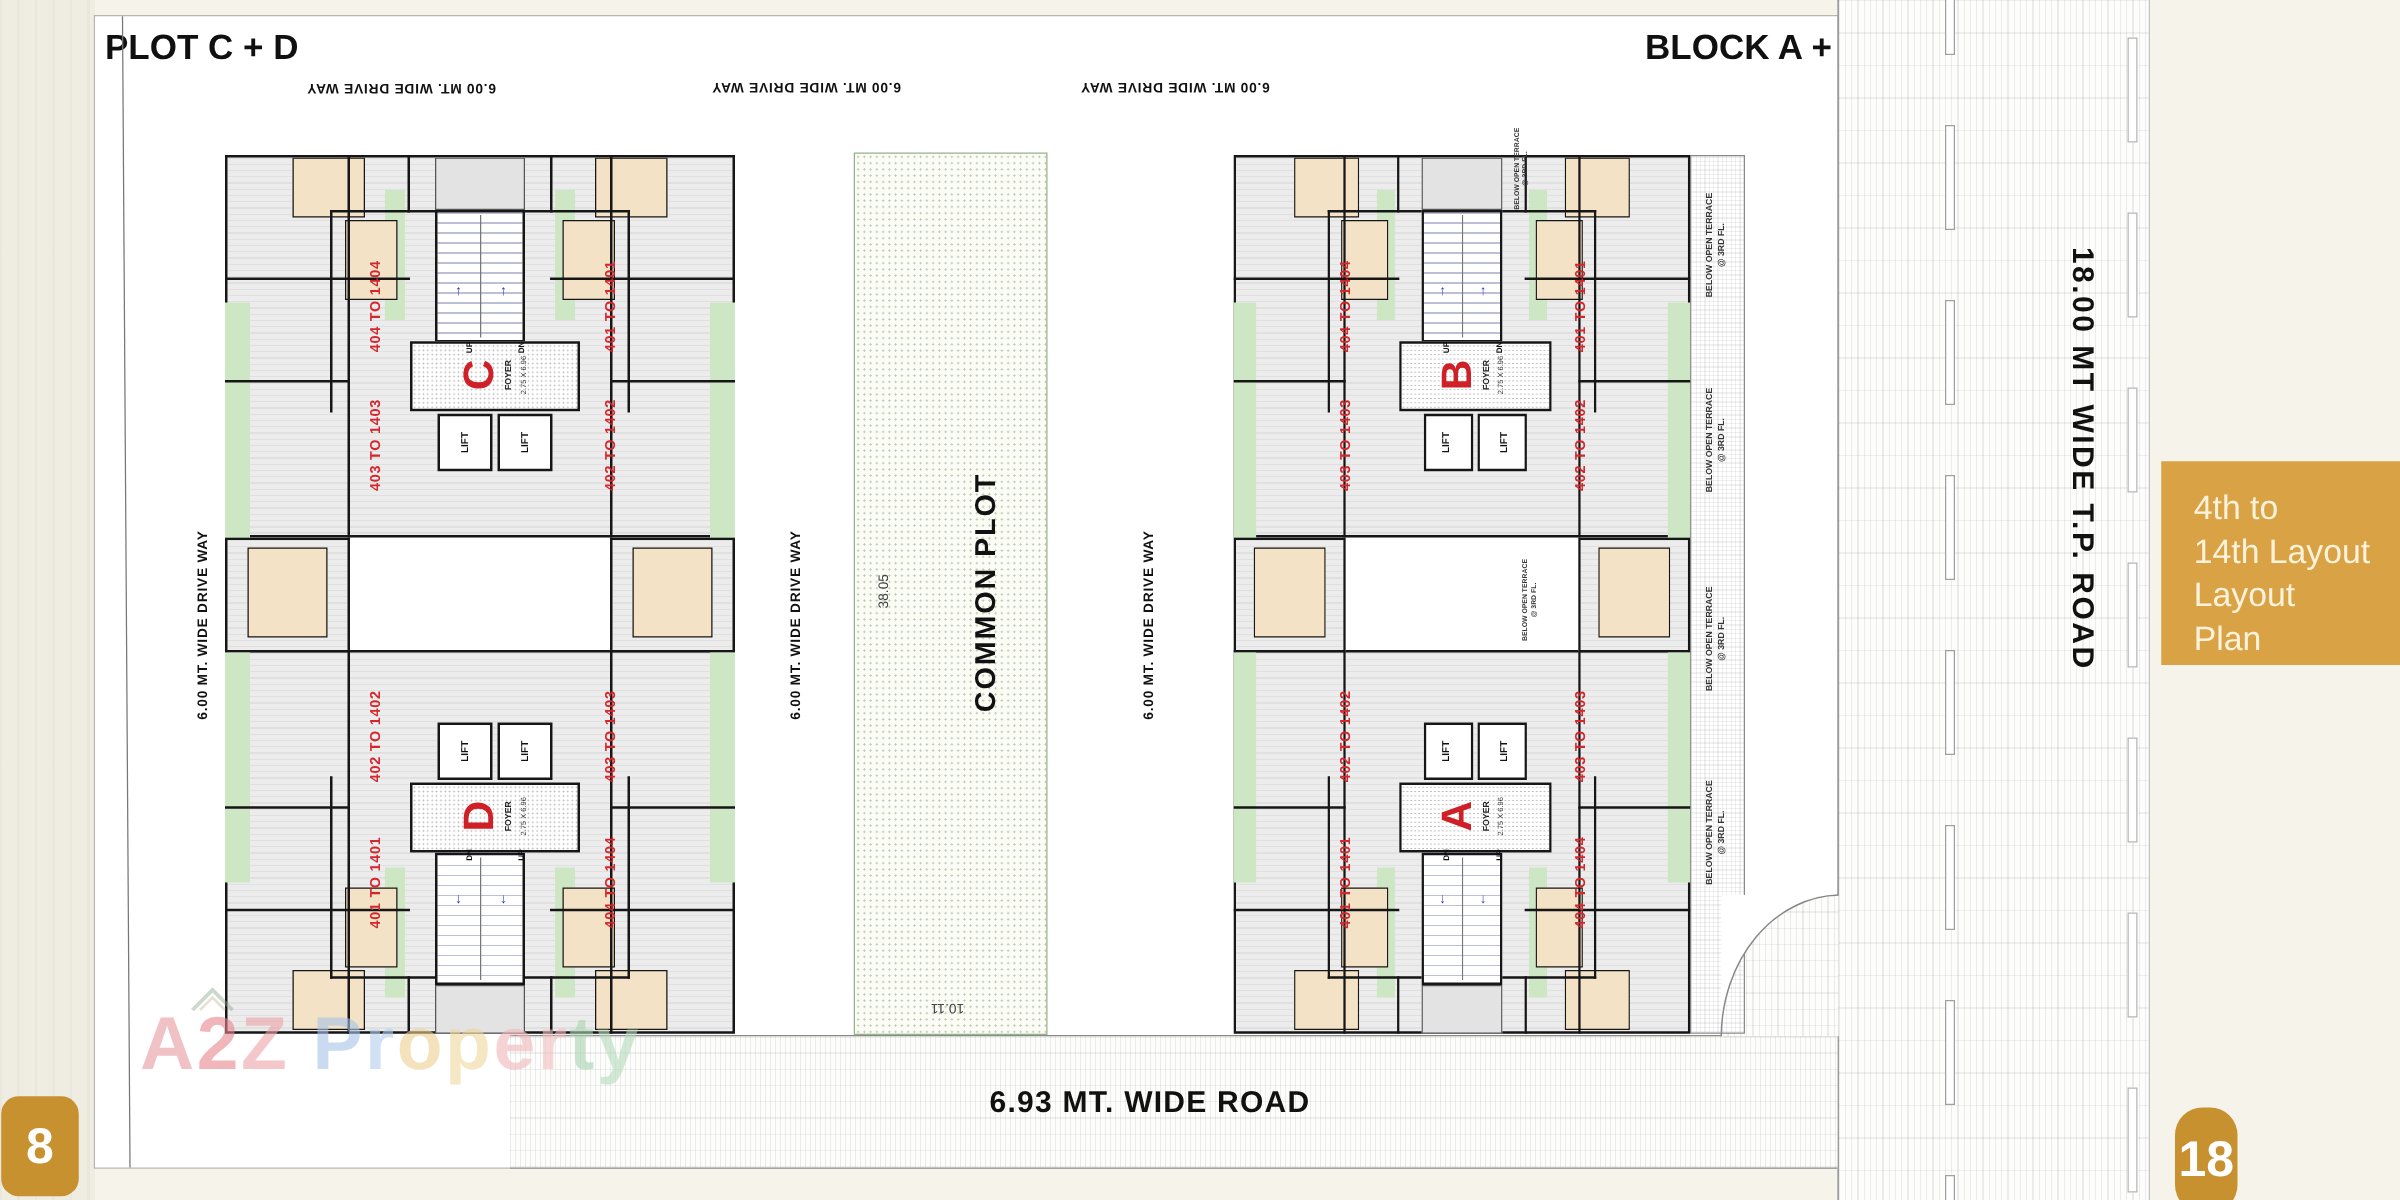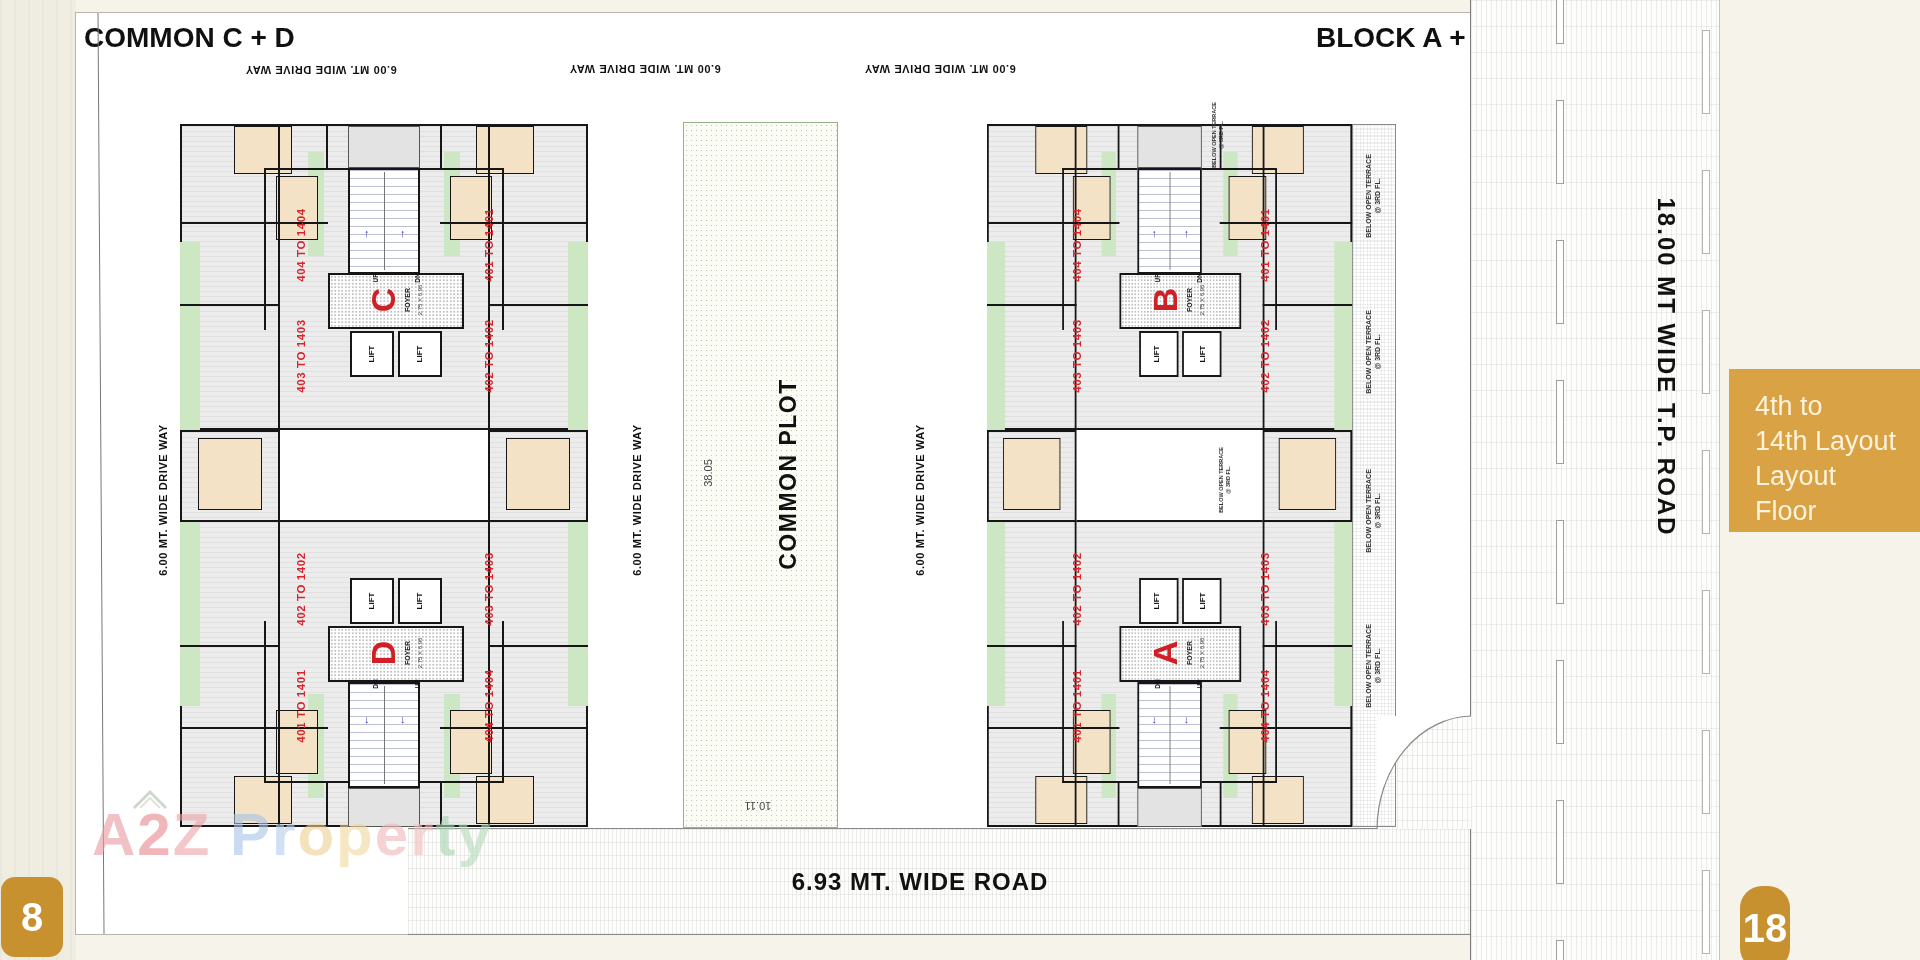--- a/index.html
+++ b/index.html
@@ -64,21 +64,21 @@
   .fdim{font-size:6px;color:#333;white-space:nowrap;}
   .updn{font-size:6.5px;font-weight:bold;white-space:nowrap;}
   .liftlab{font-size:8px;font-weight:bold;white-space:nowrap;}
   .plot-title{font-size:23px;font-weight:bold;letter-spacing:1.5px;white-space:nowrap;}
   .dim{font-size:11px;color:#444;white-space:nowrap;}
   .road-bottom{font-size:24px;font-weight:bold;letter-spacing:1px;white-space:nowrap;}
   .road-tp{font-size:24px;font-weight:bold;letter-spacing:2px;white-space:nowrap;}
   .terr{font-size:7px;font-weight:bold;color:#333;line-height:1.3;}
   .terr-sm{font-size:5.5px;}
   
-  #wm-color{left:92px;top:800px;font-size:60px;font-weight:bold;letter-spacing:2px;opacity:.6;
+  #wm-color{left:112px;top:800px;font-size:60px;font-weight:bold;letter-spacing:2px;opacity:.6;
     white-space:nowrap;z-index:60;}
   #wm-url{left:895px;top:760px;font-size:46px;color:#8f8f8f;opacity:.45;letter-spacing:1px;
     white-space:nowrap;z-index:60;}
   
   #floor-box{left:1729px;top:369px;width:191px;height:163px;z-index:70;padding:20px 0 0 26px;}
   #floor-box div{font-size:27px;line-height:35px;}
   .pagenum{z-index:70;border-radius:14px;color:#fff;font-size:40px;font-weight:bold;
     display:flex;align-items:center;justify-content:center;}
   #pn17{left:1px;top:877px;width:62px;height:80px;}
   #pn18{left:1740px;top:886px;width:50px;height:84px;border-radius:22px;}
@@ -86,21 +86,21 @@
   #plan-layer{position:absolute;left:0;top:0;width:1920px;height:960px;z-index:20;}
 </style>
 </head>
 <body>
 
 <div id="app">
 
   <div class="abs" id="left-strip"></div>
   <div class="abs" id="sheet"></div>
 
-  <div class="abs title" id="title-cd">COMMON C + D</div>
+  <div class="abs title" id="title-cd">PLOT C + D</div>
   <div class="abs title" id="title-ab">BLOCK A + B</div>
 
   <div class="abs" id="tp-road"></div>
   <div class="abs" id="bottom-road"></div>
   <div class="abs" id="corner-patch"></div>
 
   <svg id="overlay-svg">
     <path d="M1377,829 A96,114 0 0 1 1471,716 L1377,716 Z" fill="#ffffff" stroke="none"></path>
     <path d="M1377,829 A96,114 0 0 1 1471,716" fill="none" stroke="#888" stroke-width="1.2"></path>
     <path d="M98,13 L104,934" stroke="#777" stroke-width="1" fill="none"></path>
@@ -340,18 +340,18 @@
       <polyline points="2,20 18,4 34,20" fill="none" stroke="#90a890" stroke-width="3"></polyline>
       <polyline points="8,20 18,10 28,20" fill="none" stroke="#c9b9a0" stroke-width="2"></polyline>
     </svg>
     <span id="wm-letters"><span style="color: rgb(232, 154, 160);">A</span><span style="color: rgb(232, 134, 141);">2</span><span style="color: rgb(237, 163, 168);">Z</span><span style="color: rgb(0, 0, 0);"> </span><span style="color: rgb(168, 196, 232);">P</span><span style="color: rgb(179, 205, 240);">r</span><span style="color: rgb(238, 207, 146);">o</span><span style="color: rgb(240, 215, 157);">p</span><span style="color: rgb(240, 182, 186);">e</span><span style="color: rgb(242, 189, 192);">r</span><span style="color: rgb(168, 212, 176);">t</span><span style="color: rgb(180, 220, 186);">y</span></span>
   </div>
 
   <div class="abs" id="floor-box" style="background: rgb(217, 162, 69); color: rgb(253, 243, 220);">
     <div>4th to</div>
     <div>14th Layout</div>
     <div>Layout</div>
-    <div>Floor</div>
+    <div>Plan</div>
   </div>
   <div class="abs pagenum" id="pn17" style="background: rgb(198, 145, 46);">8</div>
   <div class="abs pagenum" id="pn18" style="background: rgb(198, 145, 46);">18</div>
 
 </div>
 
 </body></html>

